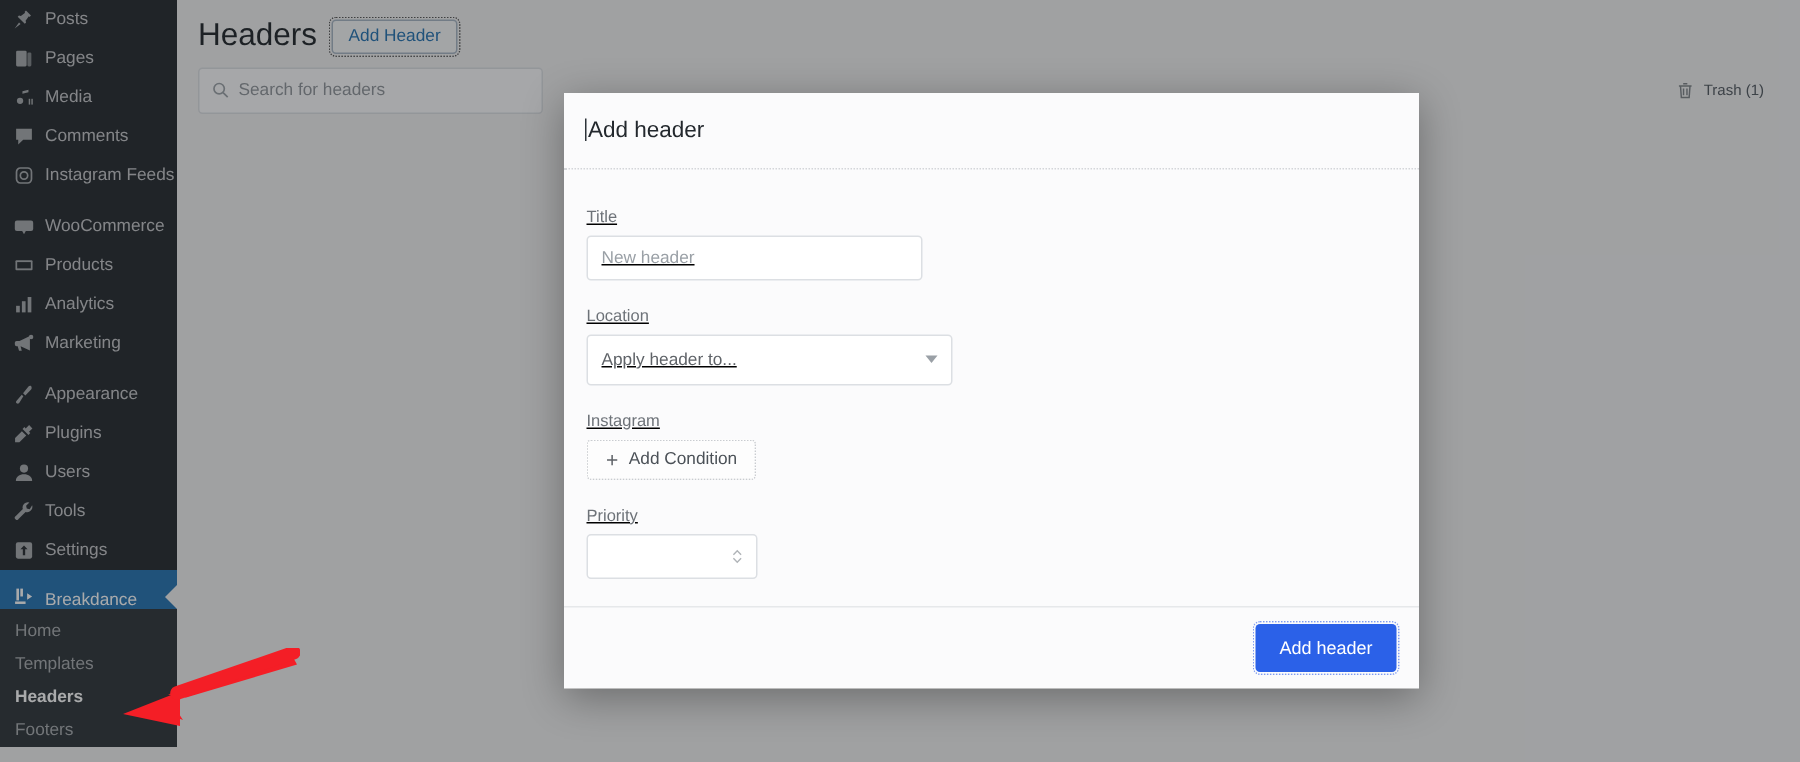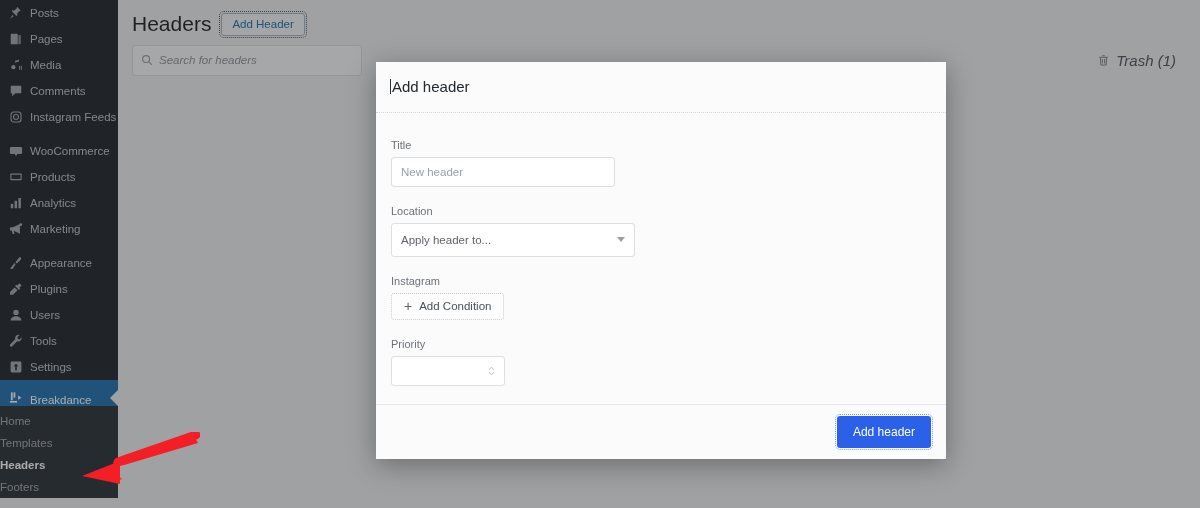--- a/index.html
+++ b/index.html
@@ -41,20 +41,21 @@
     margin-left: auto; margin-right: 0px;
     width: 0; height: 0;
     border-top: 8px solid transparent;
     border-bottom: 8px solid transparent;
     border-right: 8px solid #f1f1f1;
   }
 
   .submenu { background: #2c3338; padding: 4px 0 0 0; }
   .sub-item {
     height: 22px; line-height: 22px;
+    padding-left: 10px;
     color: #a7aaad; font-size: 11.5px;
   }
   .sub-item.current { color: #fff; font-weight: bold; }
 
   
   #main {
     position: absolute; left: 118px; top: 0;
     width: 1082px; height: 508px;
     background: #f0f0f1;
   }
@@ -74,37 +75,36 @@
     border: 1px solid #a7b5c4;
     border-radius: 3px;
     padding: 4px 10px 5px;
     outline: 1px dotted #555; outline-offset: 1px;
     cursor: pointer;
   }
   #toolbar-row {
     display: flex; align-items: center;
     padding: 0 14px;
     height: 40px;
-    font-style: italic;
   }
   #search-box {
     position: relative;
     width: 230px; height: 31px;
     background: #fbfbfc;
     border: 1px solid #dcdfe3;
     border-radius: 3px;
     display: flex; align-items: center;
     padding-left: 8px;
   }
   #search-box .s-ico { color: #9aa0a6; display: flex; margin-right: 6px; }
   #search-box .s-txt { color: #8f949a; font-size: 11.5px; }
   #trash-link {
     margin-left: auto;
     display: flex; align-items: center;
-    color: #50575e; font-size: 15px;
+    color: #50575e; font-size: 10px;
     padding-right: 10px;
   }
   #trash-link .t-ico { margin-right: 6px; display: flex; color: #7c8287; }
 
   
   #overlay {
     position: absolute; inset: 0;
     background: rgba(30,32,35,0.38);
     z-index: 20;
   }
@@ -122,21 +122,21 @@
     padding-left: 14px;
     border-bottom: 1px dotted #d4d6d9;
   }
   #modal-caret {
     width: 1px; height: 15px; background: #2c3338;
     margin-right: 1px;
   }
   #modal-title { font-size: 15px; color: #23282d; font-weight: 400; }
 
   #modal-body { flex: 1; padding: 26px 0 0 15px; }
-  .field { margin-bottom: 18px; }
+  .field { margin-bottom: 18px; text-decoration: underline; }
   .field-label {
     font-size: 11px; color: #6d7278;
     margin-bottom: 6px; display: block;
   }
   .text-input {
     width: 224px; height: 30px;
     background: #fff;
     border: 1px solid #dcdfe3;
     border-radius: 3px;
     display: flex; align-items: center;

